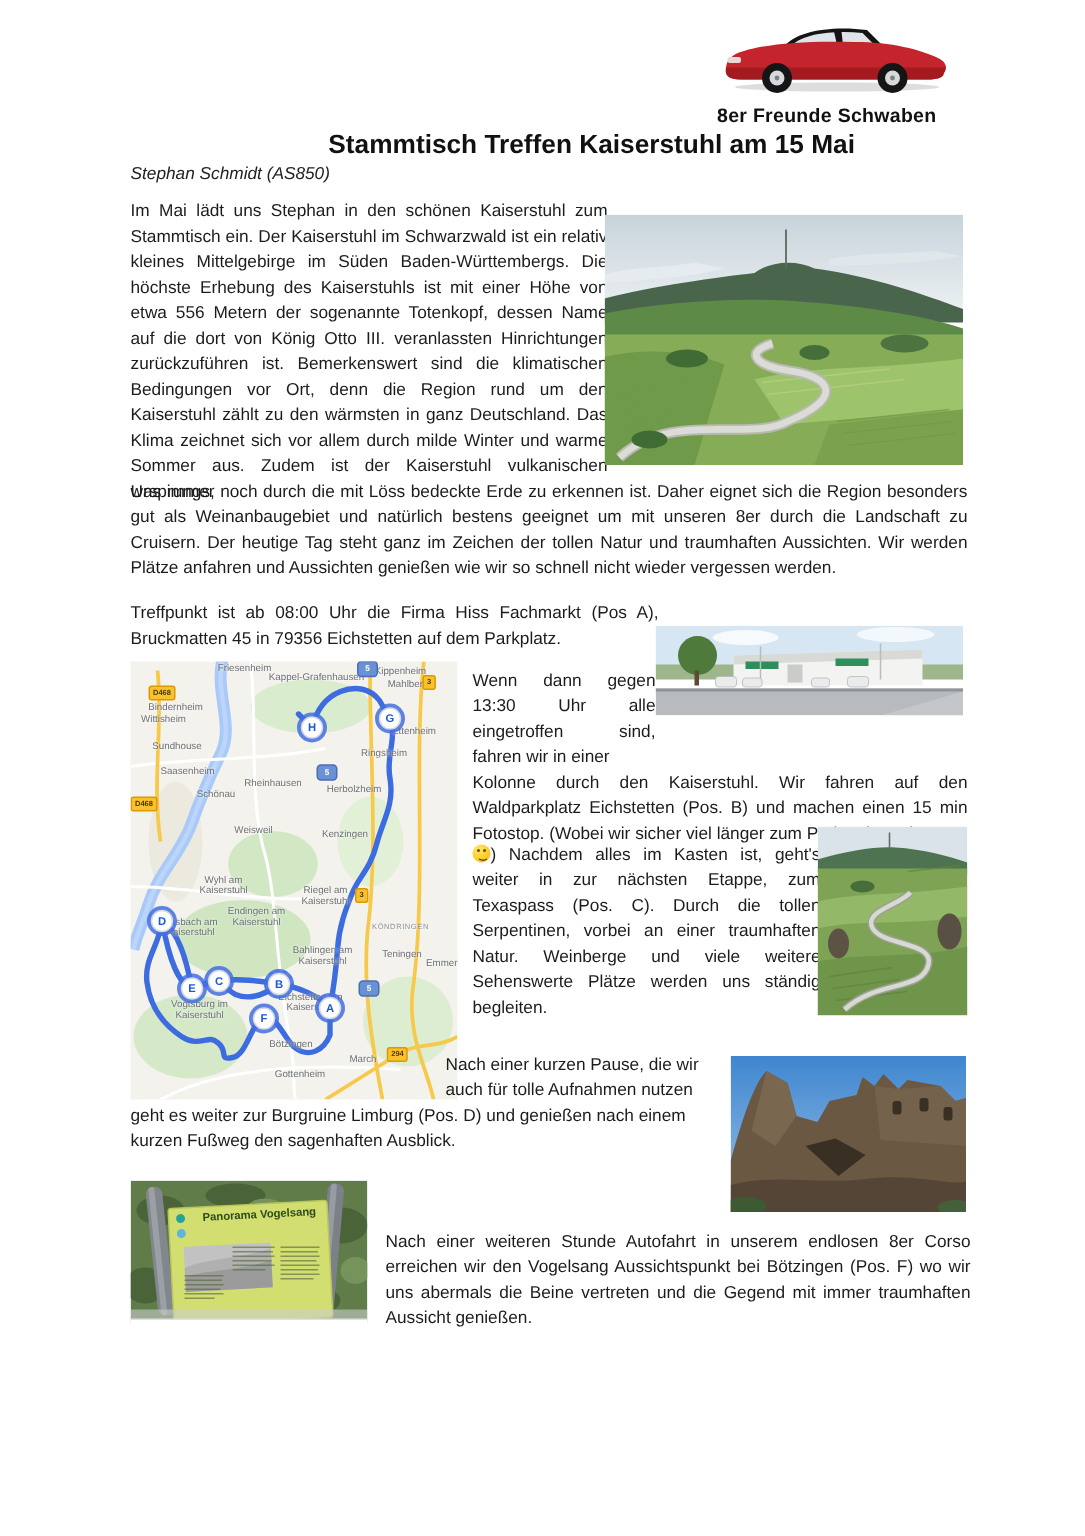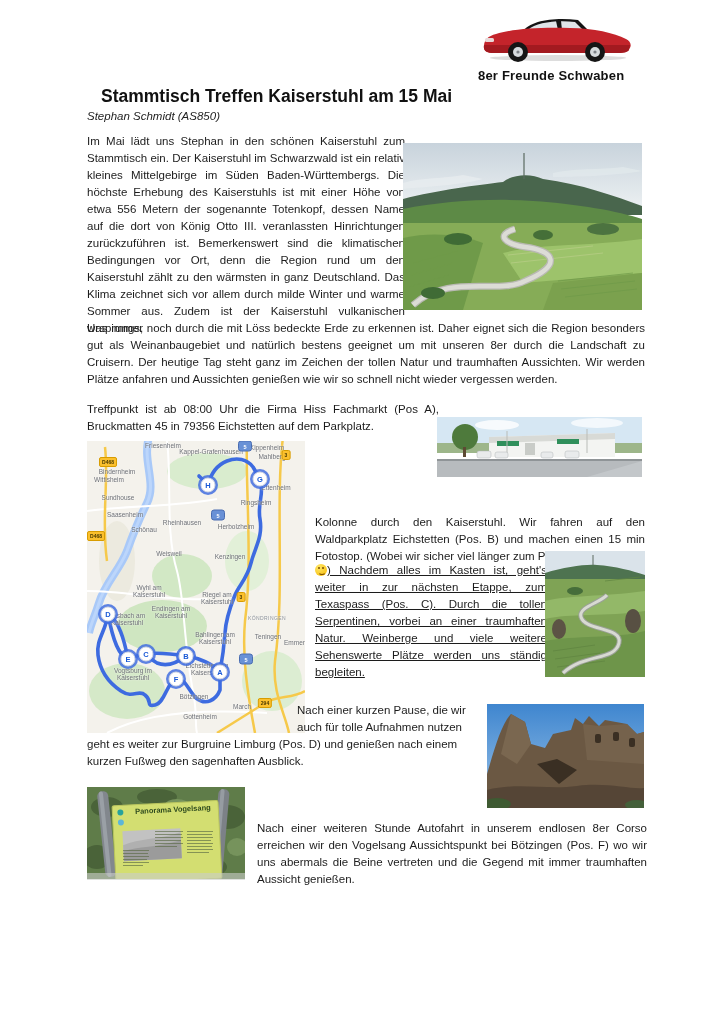--- a/index.html
+++ b/index.html
@@ -62,21 +62,21 @@
       <circle cx="40" cy="40" r="10" fill="#151515"></circle>
       <circle cx="40" cy="40" r="5" fill="#d6dadd"></circle>
       <circle cx="40" cy="40" r="1.6" fill="#7c8186"></circle>
       <circle cx="117" cy="40" r="10" fill="#151515"></circle>
       <circle cx="117" cy="40" r="5" fill="#d6dadd"></circle>
       <circle cx="117" cy="40" r="1.6" fill="#7c8186"></circle>
     </svg>
     <div class="logo-text">8er Freunde Schwaben</div>
   </div>
 
-  <div class="abs title" style="left:101px;top:86px;width:480px;">Stammtisch Treffen Kaiserstuhl am 15 Mai</div>
+  <div class="abs title" style="left:90px;top:86px;width:480px;text-align:right;">Stammtisch Treffen Kaiserstuhl am 15 Mai</div>
   <div class="abs author" style="left:87px;top:110px;width:300px;">Stephan Schmidt (AS850)</div>
 
   <div class="abs txt" style="left:87px;top:133px;width:318px;height:190px;">Im Mai lädt uns Stephan in den schönen Kaiserstuhl zum Stammtisch ein. Der Kaiserstuhl im Schwarzwald ist ein relativ kleines Mittelgebirge im Süden Baden-Württembergs. Die höchste Erhebung des Kaiserstuhls ist mit einer Höhe von etwa 556 Metern der sogenannte Totenkopf, dessen Name auf die dort von König Otto III. veranlassten Hinrichtungen zurückzuführen ist. Bemerkenswert sind die klimatischen Bedingungen vor Ort, denn die Region rund um den Kaiserstuhl zählt zu den wärmsten in ganz Deutschland. Das Klima zeichnet sich vor allem durch milde Winter und warme Sommer aus. Zudem ist der Kaiserstuhl vulkanischen Ursprungs,</div>
 
   <div class="photo" style="left:403px;top:143px;width:239px;height:167px;">
     <svg width="239" height="167" viewBox="0 0 239 167">
       <defs>
         <linearGradient id="sky1" x1="0" y1="0" x2="0" y2="1">
           <stop offset="0" stop-color="#c8d3dc"></stop>
             <stop offset="1" stop-color="#eef2f3"></stop>
@@ -223,22 +223,23 @@
         <div class="marker" style="left: 99px; top: 215px;">B</div>
         <div class="marker" style="left: 59px; top: 213px;">C</div>
         <div class="marker" style="left: 21px; top: 173px;">D</div>
         <div class="marker" style="left: 41px; top: 218px;">E</div>
         <div class="marker" style="left: 89px; top: 238px;">F</div>
         <div class="marker" style="left: 173px; top: 38px;">G</div>
         <div class="marker" style="left: 121px; top: 44px;">H</div>
       </div>
   </div>
 
+  <div class="abs txt" style="left:315px;top:446px;width:122px;">Wenn dann gegen 13:30 Uhr alle eingetroffen sind, fahren wir in einer</div>
   <div class="abs txt" style="left:315px;top:514px;width:330px;">Kolonne durch den Kaiserstuhl. Wir fahren auf den Waldparkplatz Eichstetten (Pos. B) und machen einen 15 min Fotostop. (Wobei wir sicher viel länger zum Parken brauchen</div>
-  <div class="abs txt" style="left:315px;top:562px;width:232px;text-decoration:underline;"><span class="emoji">😊</span><span>) Nachdem alles im Kasten ist, geht's weiter in zur nächsten Etappe, zum Texaspass (Pos. C). Durch die tollen Serpentinen, vorbei an einer traumhaften Natur. Weinberge und viele weitere Sehenswerte Plätze werden uns ständig begleiten.</span></div>
+  <div class="abs txt" style="left:315px;top:562px;width:232px;"><span class="emoji">😊</span><span>) Nachdem alles im Kasten ist, geht's weiter in zur nächsten Etappe, zum Texaspass (Pos. C). Durch die tollen Serpentinen, vorbei an einer traumhaften Natur. Weinberge und viele weitere Sehenswerte Plätze werden uns ständig begleiten.</span></div>
 
   <div class="photo" style="left:545px;top:551px;width:100px;height:126px;">
     <svg width="100" height="126" viewBox="0 0 100 126">
       <rect width="100" height="24" fill="#dae3ea"></rect>
       <path d="M0,30 L0,22 C20,16 40,13 52,14 C70,15 88,20 100,24 L100,32 Z" fill="#4e7350"></path>
       <line x1="48" y1="14" x2="48" y2="4" stroke="#5c6a60" stroke-width="1"></line>
       <rect y="28" width="100" height="98" fill="#7fa355"></rect>
       <path d="M0,50 C25,44 55,46 100,40 L100,60 C60,66 25,62 0,68 Z" fill="#93b868"></path>
       <path d="M0,90 C30,84 70,88 100,80 L100,126 L0,126 Z" fill="#6e954a"></path>
       <g stroke="#5f8440" stroke-width="1" opacity=".7">

